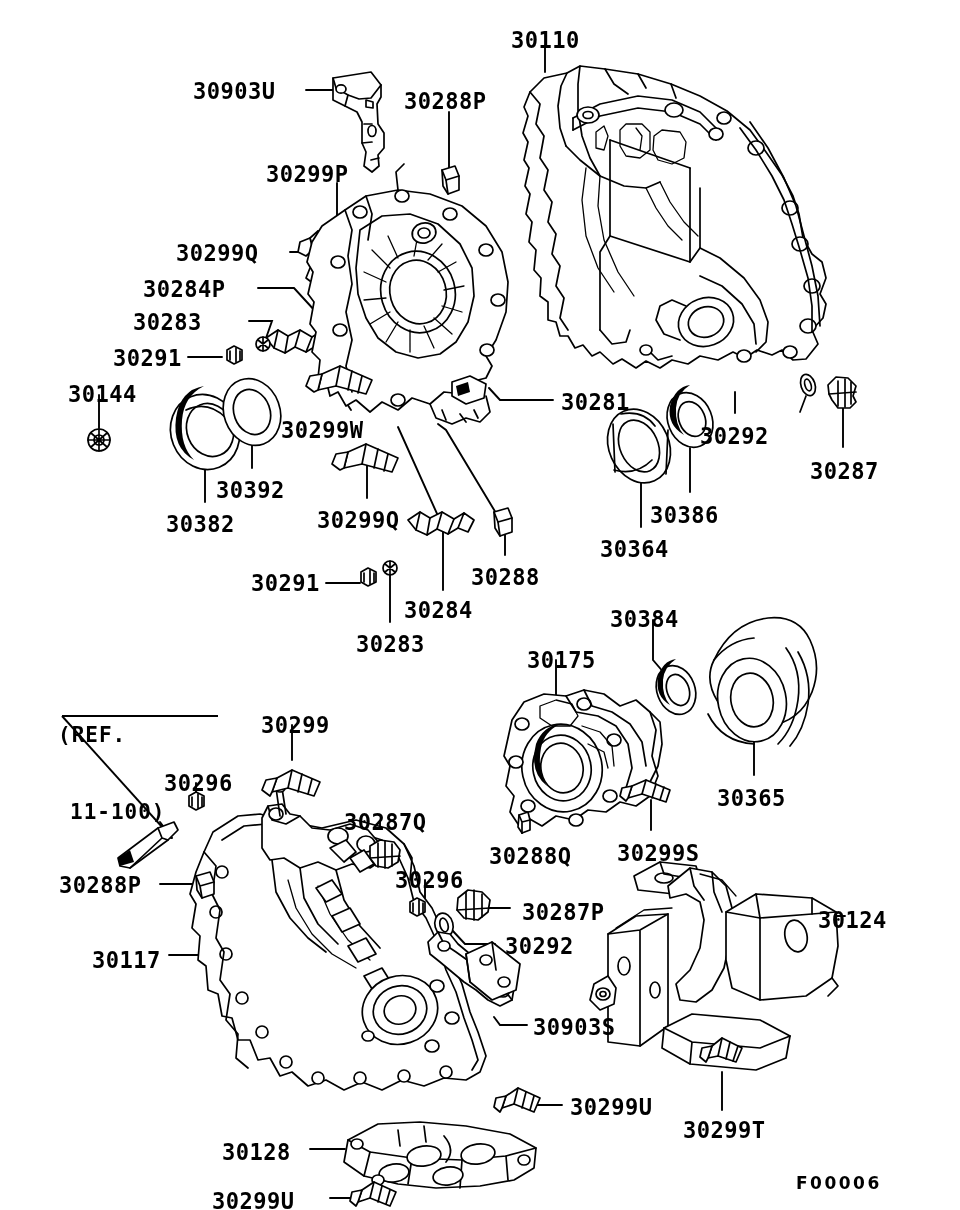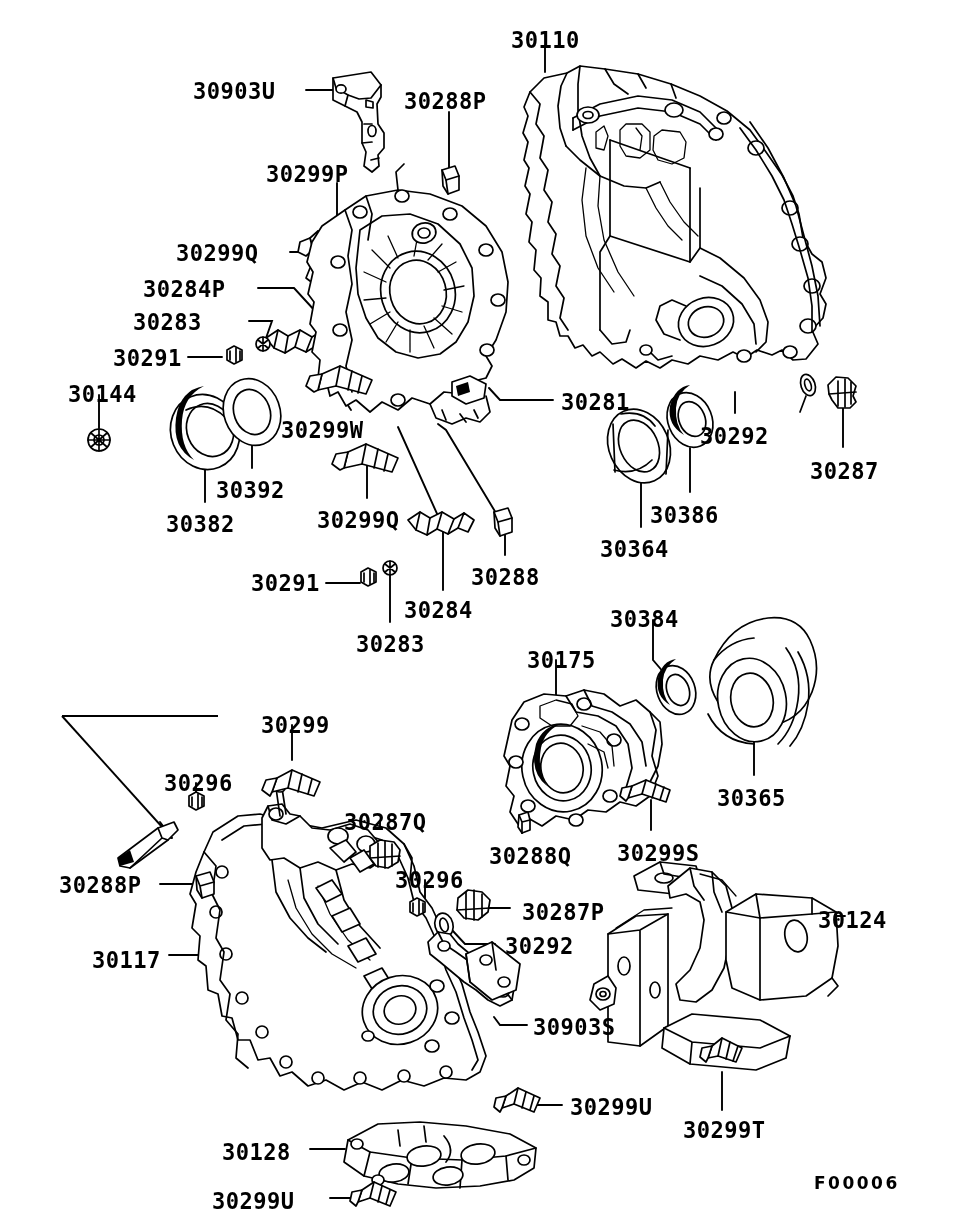--- a/index.html
+++ b/index.html
@@ -608,16 +608,20 @@
     <span class="lbl" style="left:818px;top:908px;">30124</span>
     <span class="lbl" style="left:505px;top:934px;">30292</span>
     <span class="lbl" style="left:92px;top:948px;">30117</span>
     <span class="lbl" style="left:533px;top:1015px;">30903S</span>
     <span class="lbl" style="left:570px;top:1095px;">30299U</span>
     <span class="lbl" style="left:683px;top:1118px;">30299T</span>
     <span class="lbl" style="left:222px;top:1140px;">30128</span>
     <span class="lbl" style="left:212px;top:1189px;">30299U</span>
   </div>
 
-
-  <div class="fcode" style="left:814px;top:1173px;">F00006</div>
+  <div class="ref" style="left:58px;top:672px;">
+    <div>(REF.</div>
+    <div style="margin-left:12px;">11-100)</div>
+  </div>
+
+  <div class="fcode" style="left:796px;top:1173px;">F00006</div>
 
 </div>
 
 </body></html>

